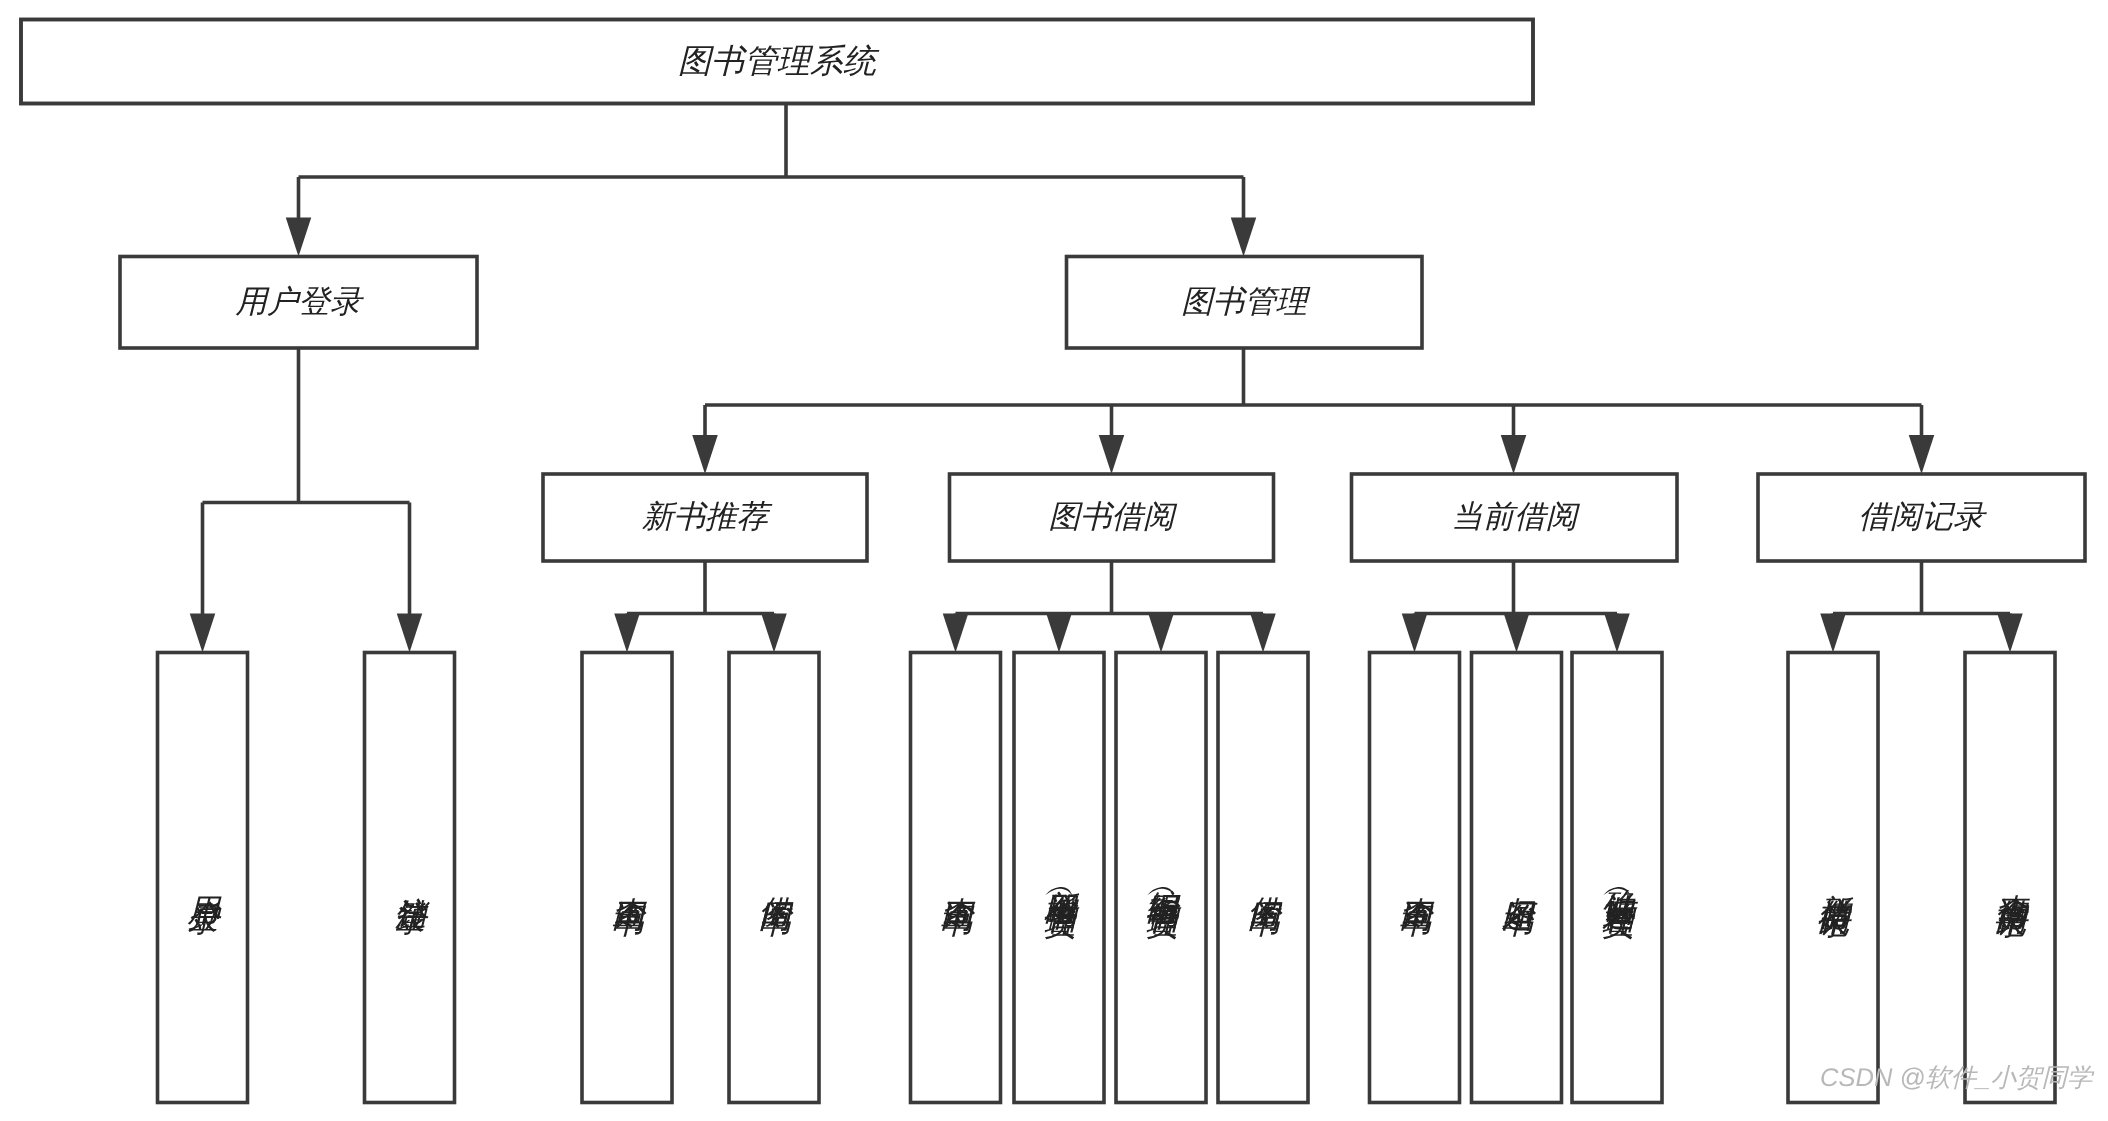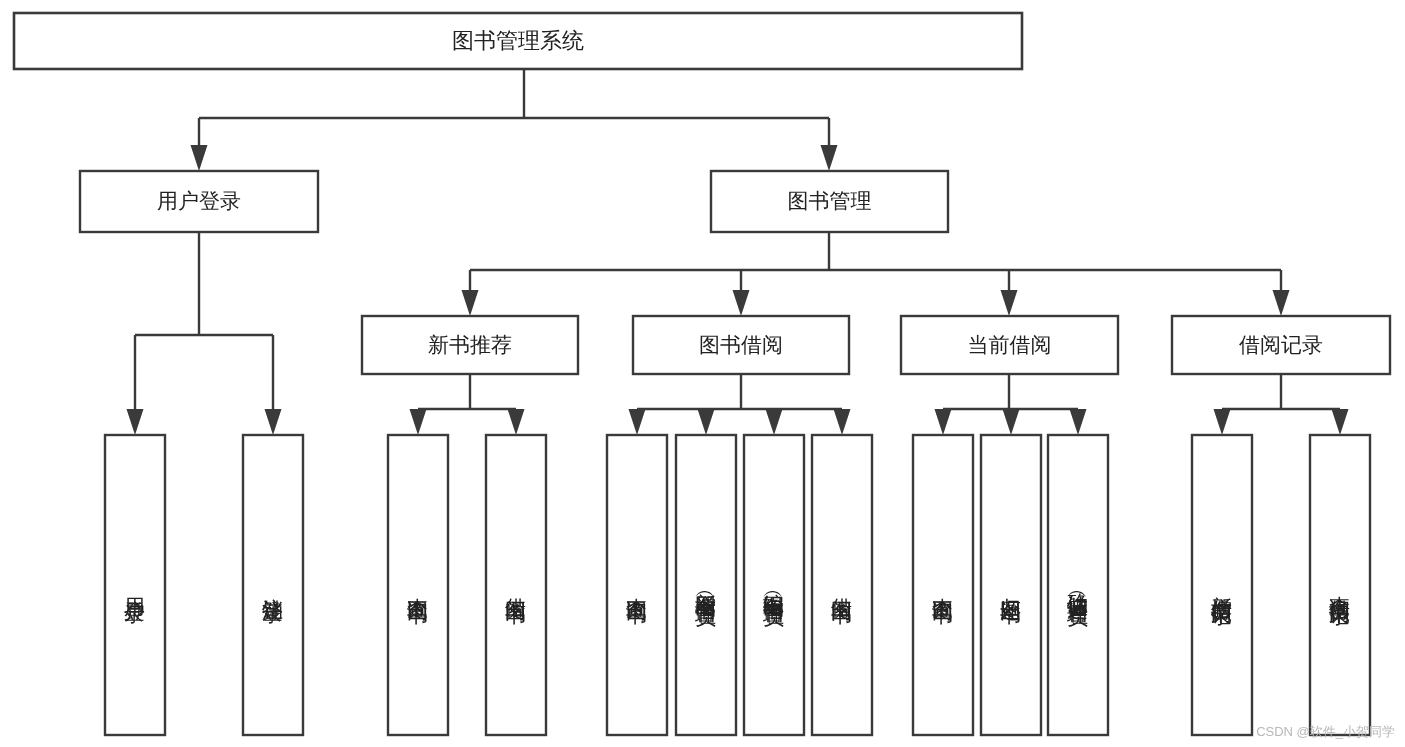--- a/index.html
+++ b/index.html
@@ -10,20 +10,21 @@
   }
   body {
     font-family: "Liberation Sans", "DejaVu Sans", sans-serif;
   }
   #diagram-root {
     position: relative;
     width: 1405px;
     height: 747px;
     background: #ffffff;
     overflow: hidden;
+    font-style: italic;
   }
   svg.diagram-canvas {
     position: absolute;
     left: 0;
     top: 0;
     width: 1405px;
     height: 747px;
     display: block;
   }
   .node-box {
@@ -65,23 +66,23 @@
     text-orientation: upright;
     white-space: nowrap;
     letter-spacing: 2px;
     line-height: 1;
     text-align: center;
     pointer-events: none;
   }
   .watermark {
     position: absolute;
     right: 10px;
-    bottom: 6px;
-    font-family: "Liberation Sans", "DejaVu Sans", sans-serif;
-    font-size: 13px;
+    bottom: 17px;
+    font-family: "Liberation Sans", "DejaVu Sans", sans-serif;
+    font-size: 17px;
     color: #b8b8b8;
     white-space: nowrap;
   }
 </style>
 </head>
 <body>
 
 <div id="diagram-root">
 
   <svg class="diagram-canvas" viewBox="0 0 1405 747">

